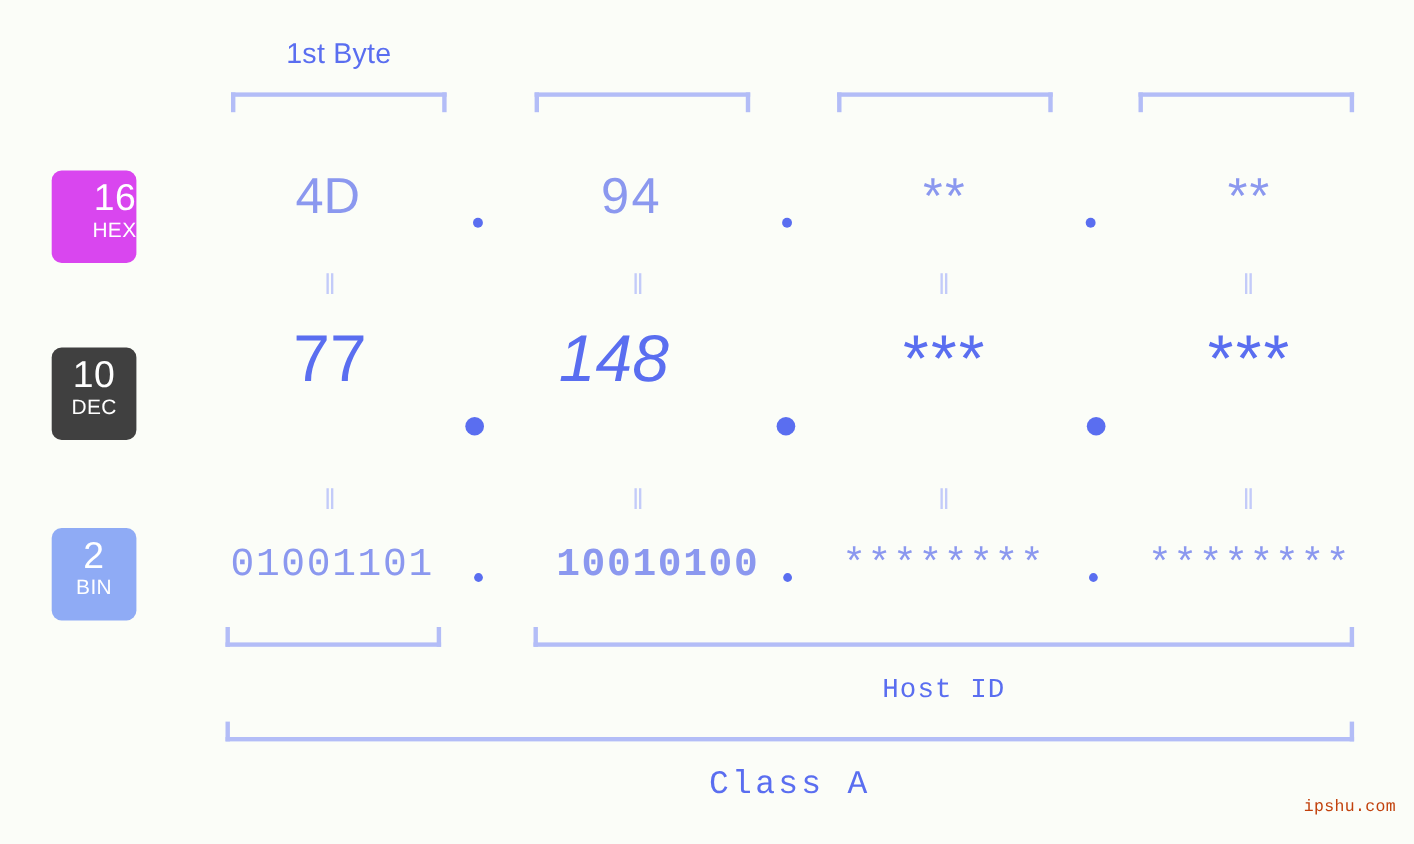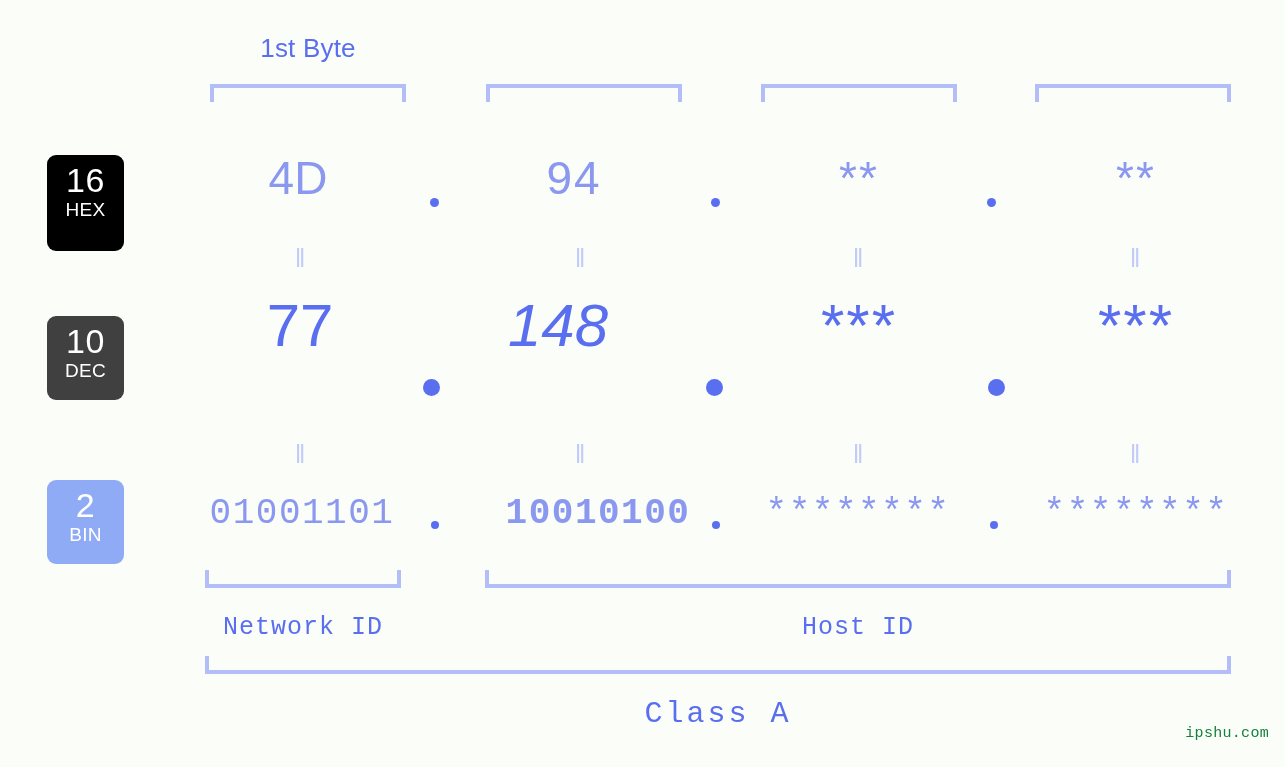--- a/index.html
+++ b/index.html
@@ -75,21 +75,21 @@
     letter-spacing: .5px;
     line-height: 1.05;
   }
   .badge .nm {
     display: block;
     font-size: 19px;
     font-weight: 400;
     letter-spacing: .3px;
     margin-top: 1px;
   }
-  #badge-hex { top: 155px; height: 96px; background: #000000; }
+  #badge-hex { top: 155px; height: 84px; background: #d946ef; text-align: right; }
   #badge-dec { top: 316px; height: 84px; background: #404040; }
   #badge-bin { top: 480px; height: 84px; background: #8fabf5; }
 
   
   .cell {
     position: absolute;
     width: 196px;
     text-align: center;
     white-space: nowrap;
   }
@@ -170,21 +170,21 @@
     font-family: "Liberation Mono", monospace;
     letter-spacing: 3px;
     white-space: nowrap;
   }
 
   .watermark {
     position: absolute;
     right: 16px;
     bottom: 25px;
     font-size: 15px;
-    color: #15803d;
+    color: #c2410c;
     font-family: "Liberation Mono", monospace;
     letter-spacing: .3px;
   }
 </style>
 </head>
 <body>
 
 <div id="stage">
 
   <div class="byte-head" style="left:210px;">1st Byte</div>
@@ -246,21 +246,20 @@
     <div class="cell" style="left:1038px;">********</div>
 
     <div class="dot bin" style="left:431px;"></div>
     <div class="dot bin" style="left:712px;"></div>
     <div class="dot bin" style="left:990px;"></div>
   </div>
 
   <div class="bracket-up" style="left:205px; width:196px; top:570px;"></div>
   <div class="bracket-up" style="left:485px; width:746px; top:570px;"></div>
 
-  <div class="id-label" style="left:205px; width:196px; top:613px;">Network ID</div>
   <div class="id-label" style="left:485px; width:746px; top:613px;">Host ID</div>
 
   <div class="bracket-up" style="left:205px; width:1026px; top:656px;"></div>
   <div class="class-label" style="left:205px; width:1026px; top:697px;">Class A</div>
 
   <div class="watermark">ipshu.com</div>
 
 </div>
 
 </body></html>

